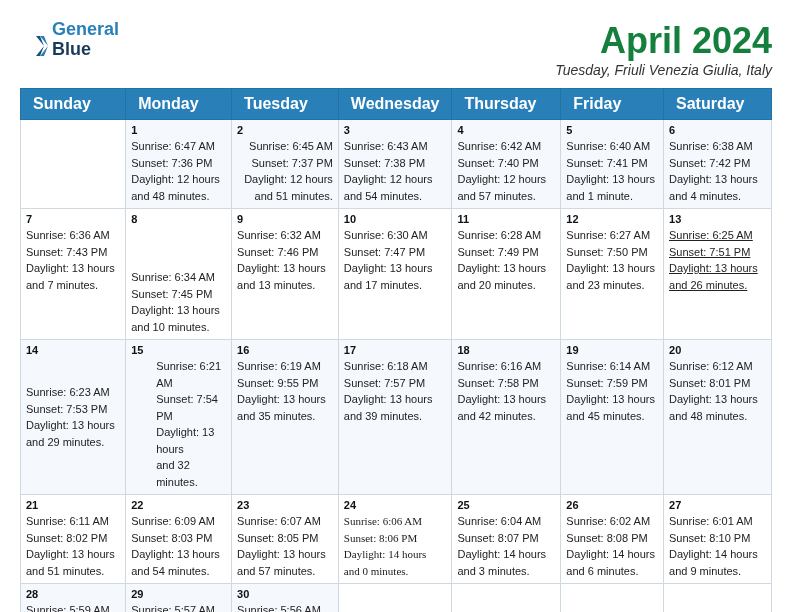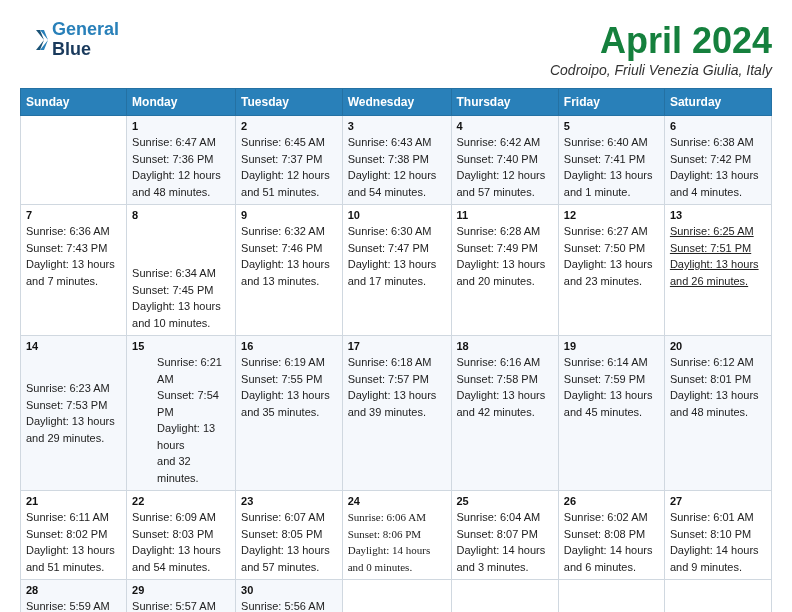--- a/index.html
+++ b/index.html
@@ -11,21 +11,21 @@
       padding: 20px;
     }
     .header {
       display: flex;
       justify-content: space-between;
       align-items: flex-start;
       margin-bottom: 10px;
     }
     .logo {
       display: flex;
-      align-items: center;
+      align-items: flex-end;
       gap: 4px;
     }
     .logo-text {
       font-size: 18px;
       font-weight: bold;
       color: #1a3a5c;
       line-height: 1.1;
     }
     .logo-text .blue { color: #2980b9; }
     .logo-icon {
@@ -46,23 +46,23 @@
     table {
       width: 100%;
       border-collapse: collapse;
       font-size: 10px;
     }
     thead tr {
       background: #2980b9;
       color: #fff;
     }
     thead th {
-      padding: 6px 5px;
+      padding: 6px 12px;
       text-align: left;
-      font-size: 12px;
+      font-size: 16px;
       font-weight: bold;
       border: 1px solid #2471a3;
     }
     tbody tr {
       background: #fff;
     }
     tbody tr:nth-child(odd) {
       background: #f5f8fc;
     }
     td {
@@ -96,21 +96,21 @@
     </svg>
     <div>
       <div class="logo-text">
         <span class="blue">General</span>
       </div>
       <div class="logo-text">Blue</div>
     </div>
   </div>
   <div class="title-block">
     <div class="main-title">April 2024</div>
-    <div class="subtitle">Codroipo, Friuli Venezia Giulia, Italy</div>
+    <div class="subtitle">Tuesday, Friuli Venezia Giulia, Italy</div>
   </div>
 </div>
 
 <table>
   <thead>
     <tr>
     <th>Sunday</th>
         <th>Monday</th>
         <th>Tuesday</th>
         <th>Wednesday</th>
@@ -124,21 +124,21 @@
         <td class="empty-cell"></td>
         <td>
           <div class="day-num">1</div>
           <div class="day-info" style="white-space: pre-line;">Sunrise: 6:47 AM
 Sunset: 7:36 PM
 Daylight: 12 hours
 and 48 minutes.</div>
         </td>
         <td>
           <div class="day-num">2</div>
-          <div class="day-info" style="white-space: pre-line;">Sunrise: 6:45 AM
+          <div class="day-info" style="white-space: pre-line; text-align: right;">Sunrise: 6:45 AM
 Sunset: 7:37 PM
 Daylight: 12 hours
 and 51 minutes.</div>
         </td>
         <td>
           <div class="day-num">3</div>
           <div class="day-info" style="white-space: pre-line;">Sunrise: 6:43 AM
 Sunset: 7:38 PM
 Daylight: 12 hours
 and 54 minutes.</div>
@@ -227,21 +227,21 @@
         <td>
           <div class="day-num">15</div>
           <div class="day-info" style="white-space: pre-line; margin-left: 25px;">Sunrise: 6:21 AM
 Sunset: 7:54 PM
 Daylight: 13 hours
 and 32 minutes.</div>
         </td>
         <td>
           <div class="day-num">16</div>
           <div class="day-info" style="white-space: pre-line;">Sunrise: 6:19 AM
-Sunset: 7:55 PM
+Sunset: 9:55 PM
 Daylight: 13 hours
 and 35 minutes.</div>
         </td>
         <td>
           <div class="day-num">17</div>
           <div class="day-info" style="white-space: pre-line;">Sunrise: 6:18 AM
 Sunset: 7:57 PM
 Daylight: 13 hours
 and 39 minutes.</div>
         </td>

